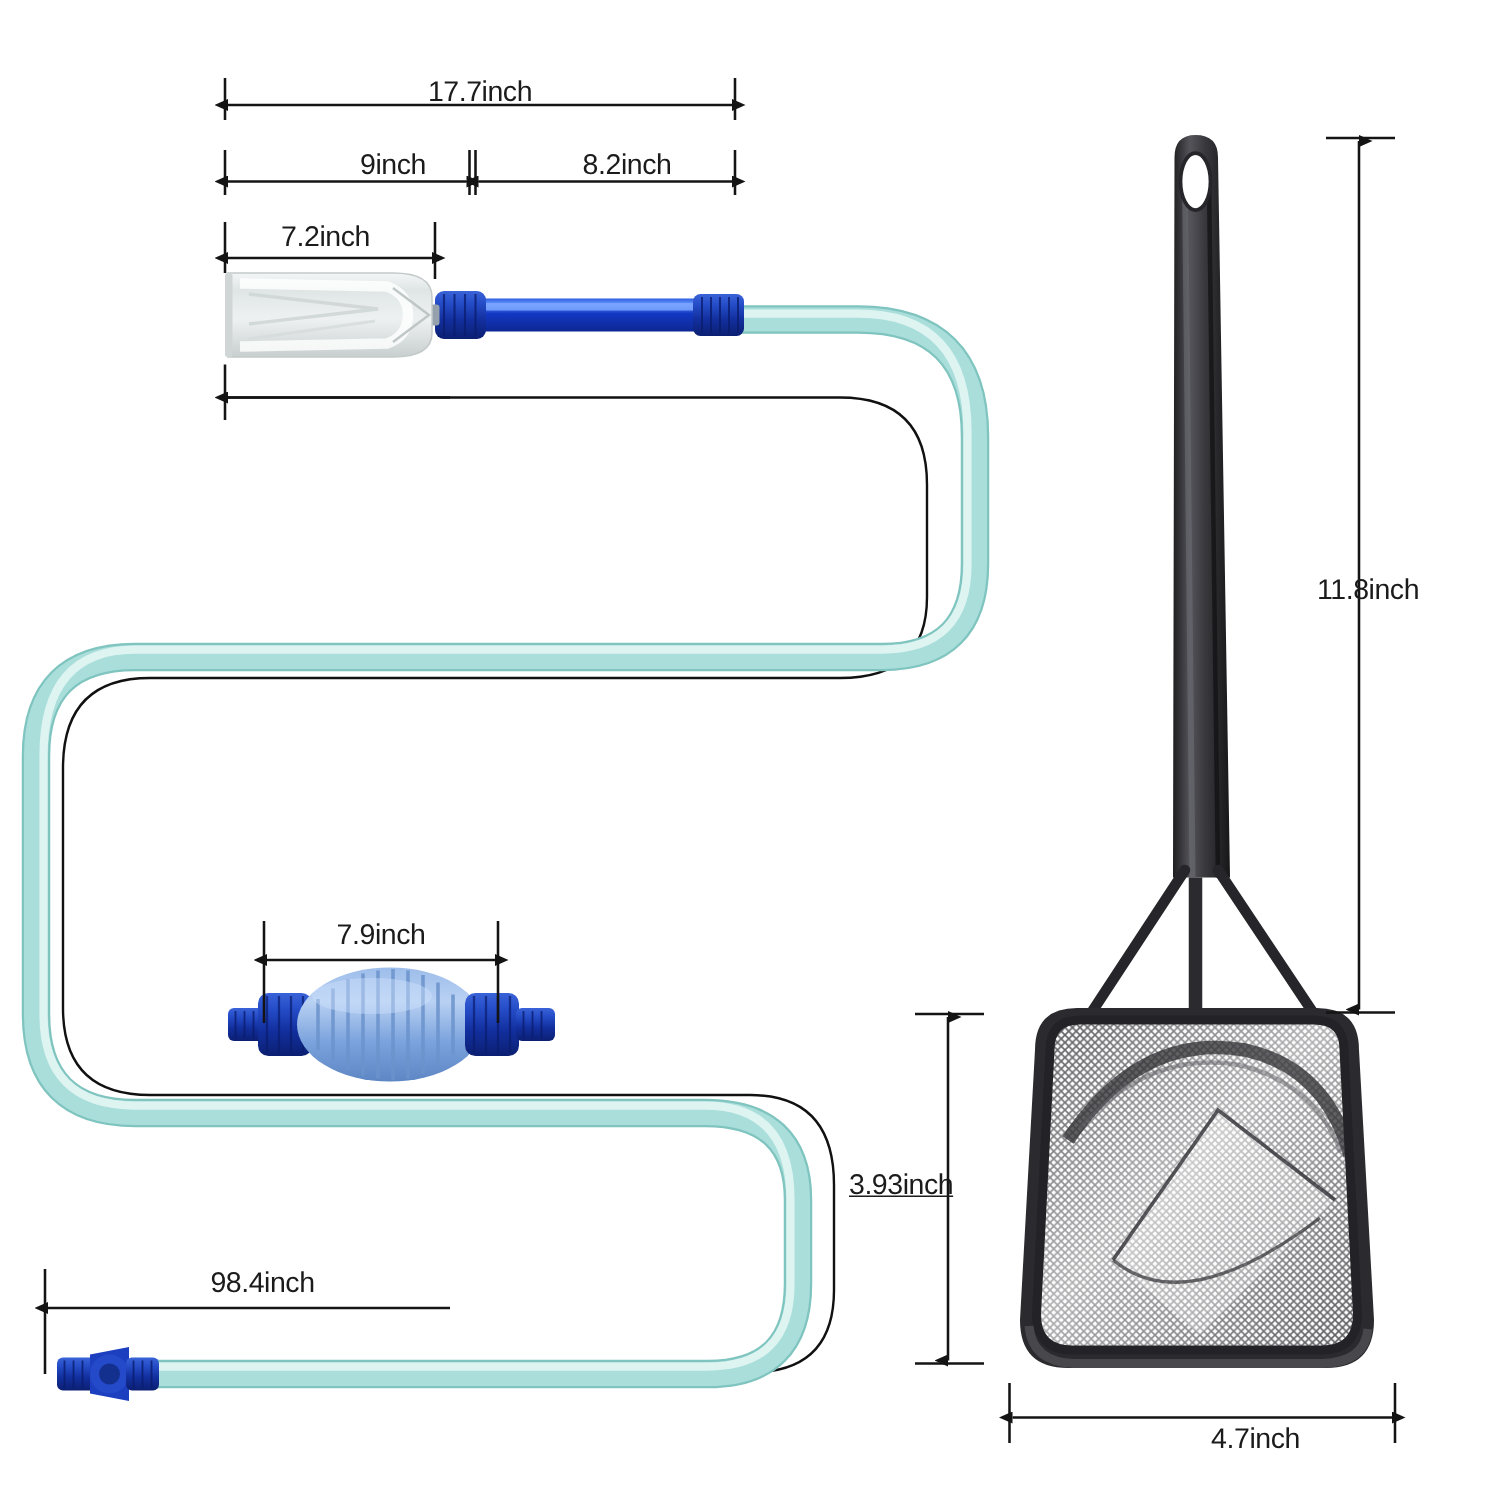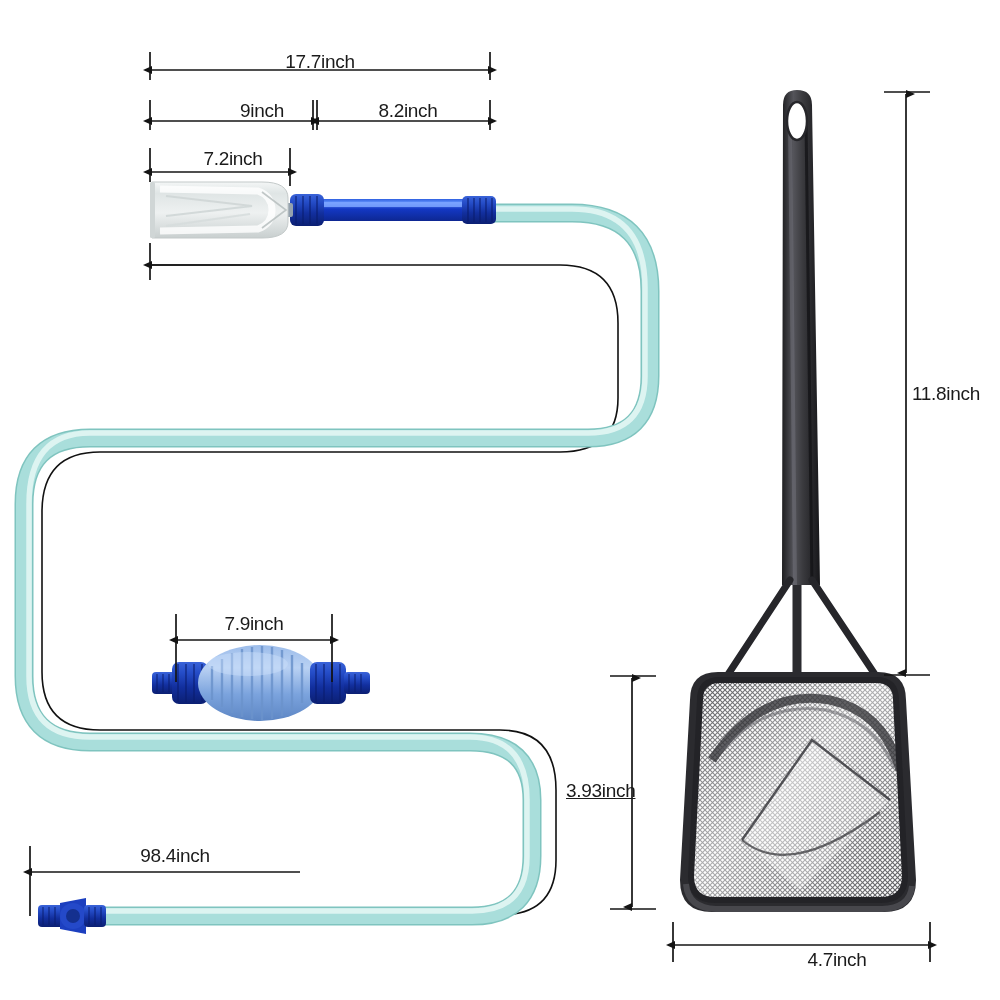--- a/index.html
+++ b/index.html
@@ -320,27 +320,27 @@
         <line x1="930" y1="922" x2="930" y2="962"></line>
         <line x1="675" y1="945" x2="928" y2="945" marker-start="url(#arrL)" marker-end="url(#arrR)"></line>
       </g>
     </g>
   </svg>
 
   <div class="dim-label center" style="left:320px; top:52px;">17.7inch</div>
 
   <div class="dim-label center" style="left:231px; top:101px;margin-left:31px;">9inch</div>
 
-  <div class="dim-label center" style="left:408px; top:101px;">8.2inch</div>
-
-  <div class="dim-label center" style="left:233px; top:149px;">7.2inch</div>
+  <div class="dim-label center" style="left:418px; top:101px;">8.2inch</div>
+
+  <div class="dim-label center" style="left:217px; top:149px;">7.2inch</div>
 
   <div class="dim-label center" style="left:254px; top:614px;">7.9inch</div>
 
   <div class="dim-label center" style="left:175px; top:846px;text-align:center;">98.4inch</div>
 
-  <div class="dim-label" style="left:912px; top:384px;">11.8inch</div>
+  <div class="dim-label" style="left:878px; top:384px;">11.8inch</div>
 
   <div class="dim-label" style="left:566px; top:781px;text-decoration:underline;">3.93inch</div>
 
   <div class="dim-label center" style="left:837px; top:950px;">4.7inch</div>
 
 </div>
 
 </body></html>

